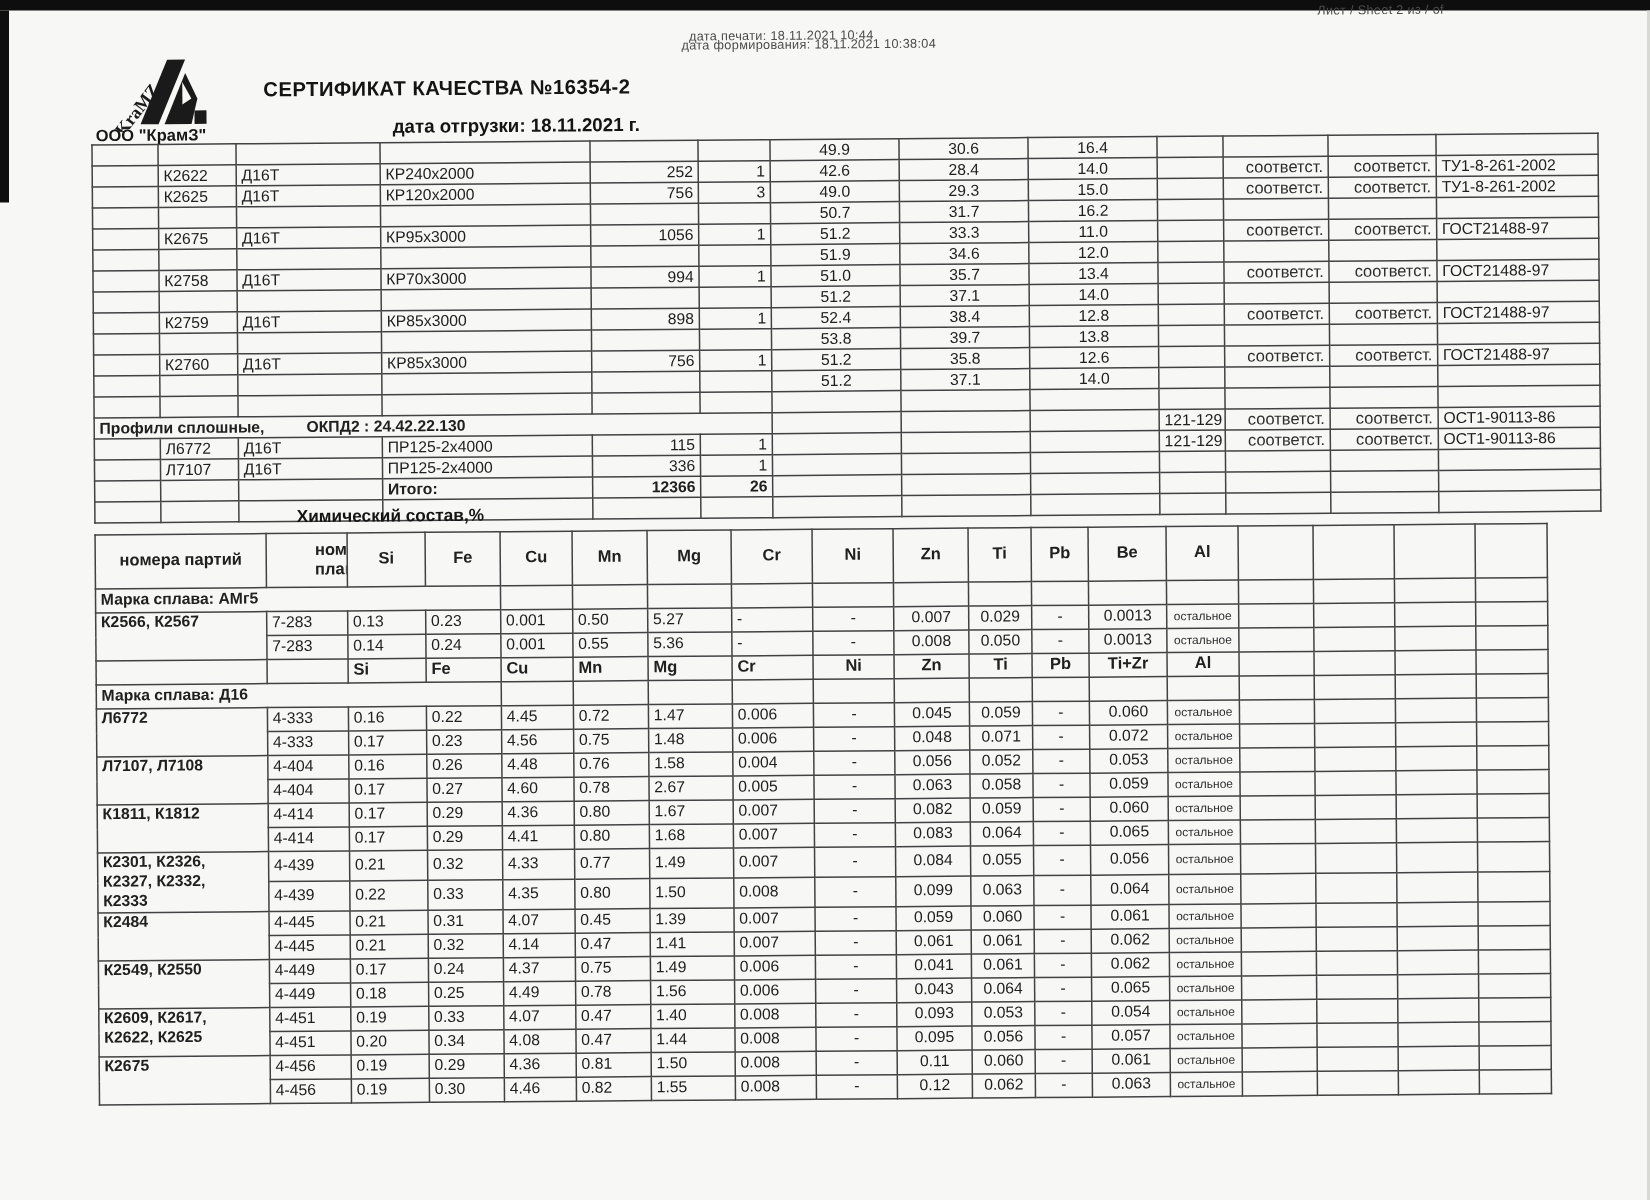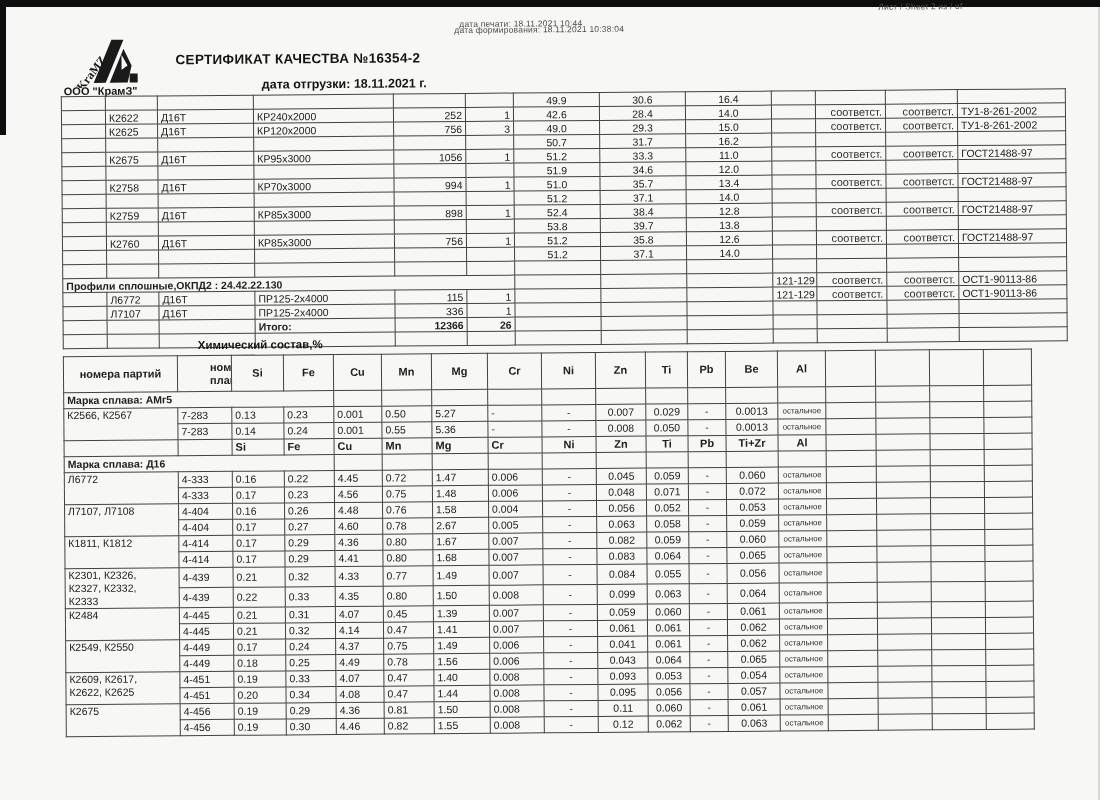--- a/index.html
+++ b/index.html
@@ -31,26 +31,26 @@
      font-size:10.5px;height:13px;line-height:12px;padding:0 3px;color:#202020;}
   .ship-table{position:absolute;left:61px;top:96px;width:1004px;}
   .chem-table{position:absolute;left:61px;top:356px;width:958px;}
   .chem-table td{height:15px;line-height:13px;}
 
   .r{text-align:right;}
   .c{text-align:center;}
   .b{font-weight:bold;}
   .cf{font-size:11px;color:#2e2e2e;text-align:right;}
   .ost{font-size:8px;color:#2e2e2e;text-align:center;}
-  .lbl{vertical-align:top;white-space:pre-line;line-height:14px;}
+  .lbl{vertical-align:top;white-space:pre-line;line-height:14px;font-weight:bold;}
   .hdr{font-weight:bold;text-align:center;vertical-align:middle;font-size:11px;}
   .hdr2{font-weight:bold;font-size:11px;}
   .title-row td{font-weight:bold;}
   #chem-caption{position:absolute;left:196px;top:340px;font-weight:bold;font-size:11.5px;color:#141414;}
-  .prof-okpd{}
+  .prof-okpd{margin-left:28px;}
   .mlt{white-space:normal;line-height:12px;padding-left:32px;}
 </style>
 </head>
 <body>
 
 <div class="strip-top"></div>
 <div class="strip-left"></div>
 <div class="strip-right"></div>
 
 <div class="sheet">

